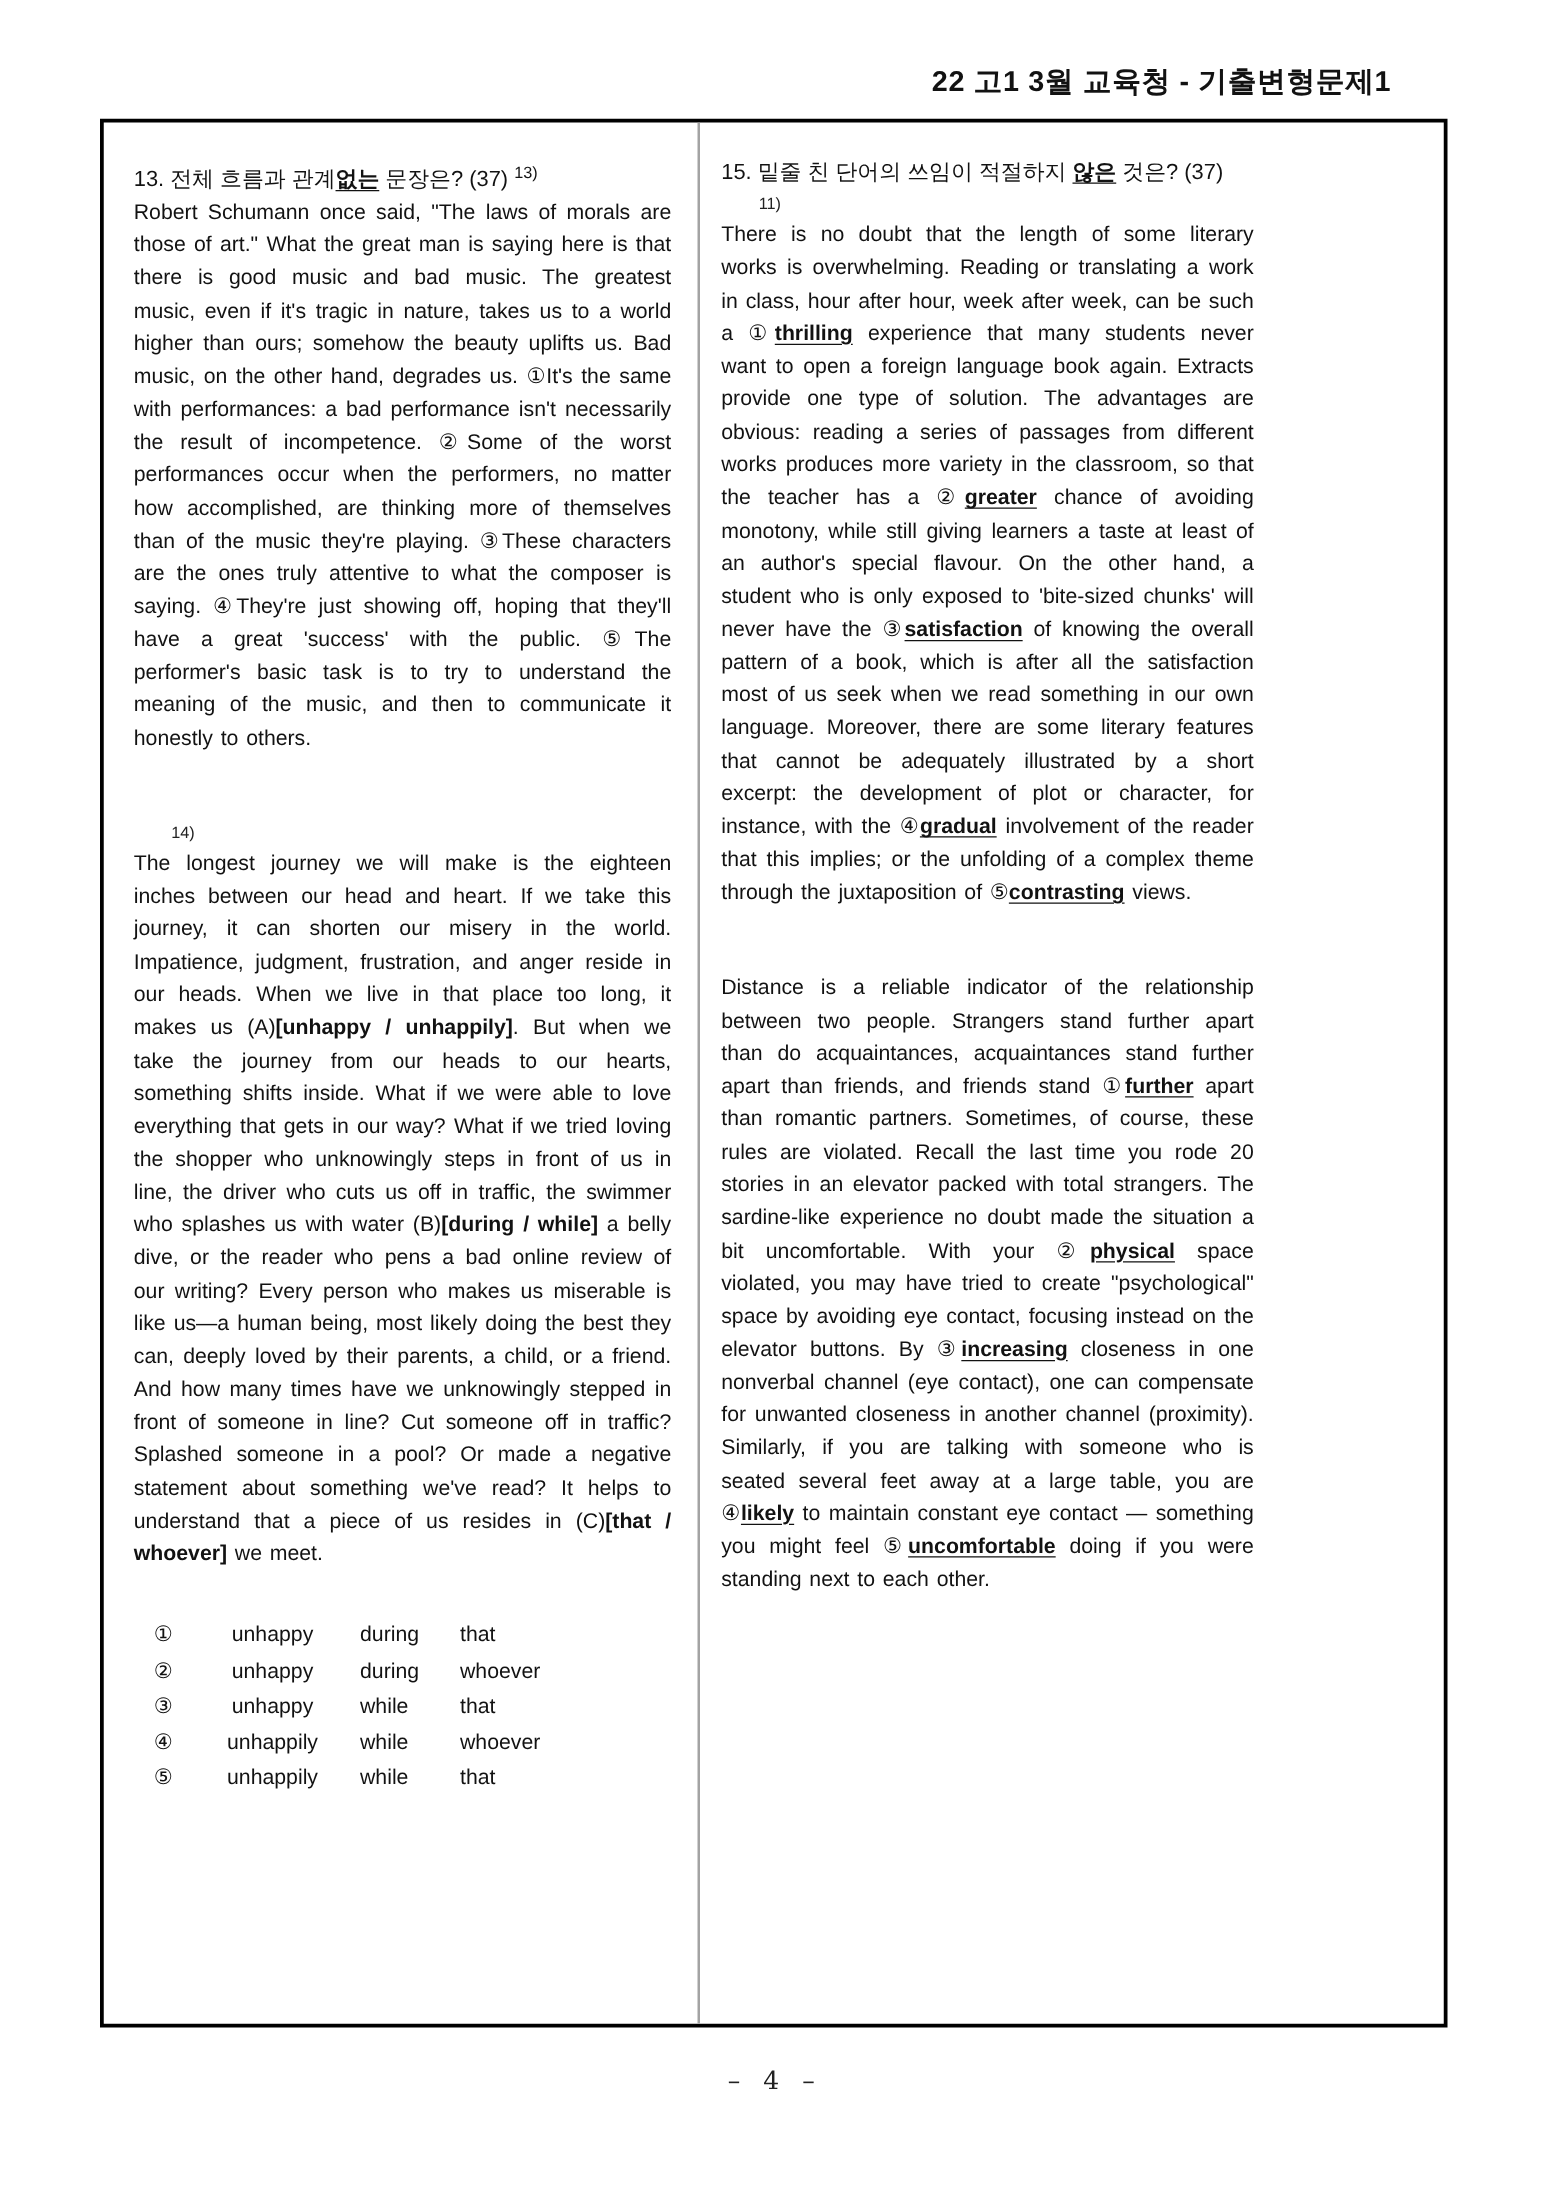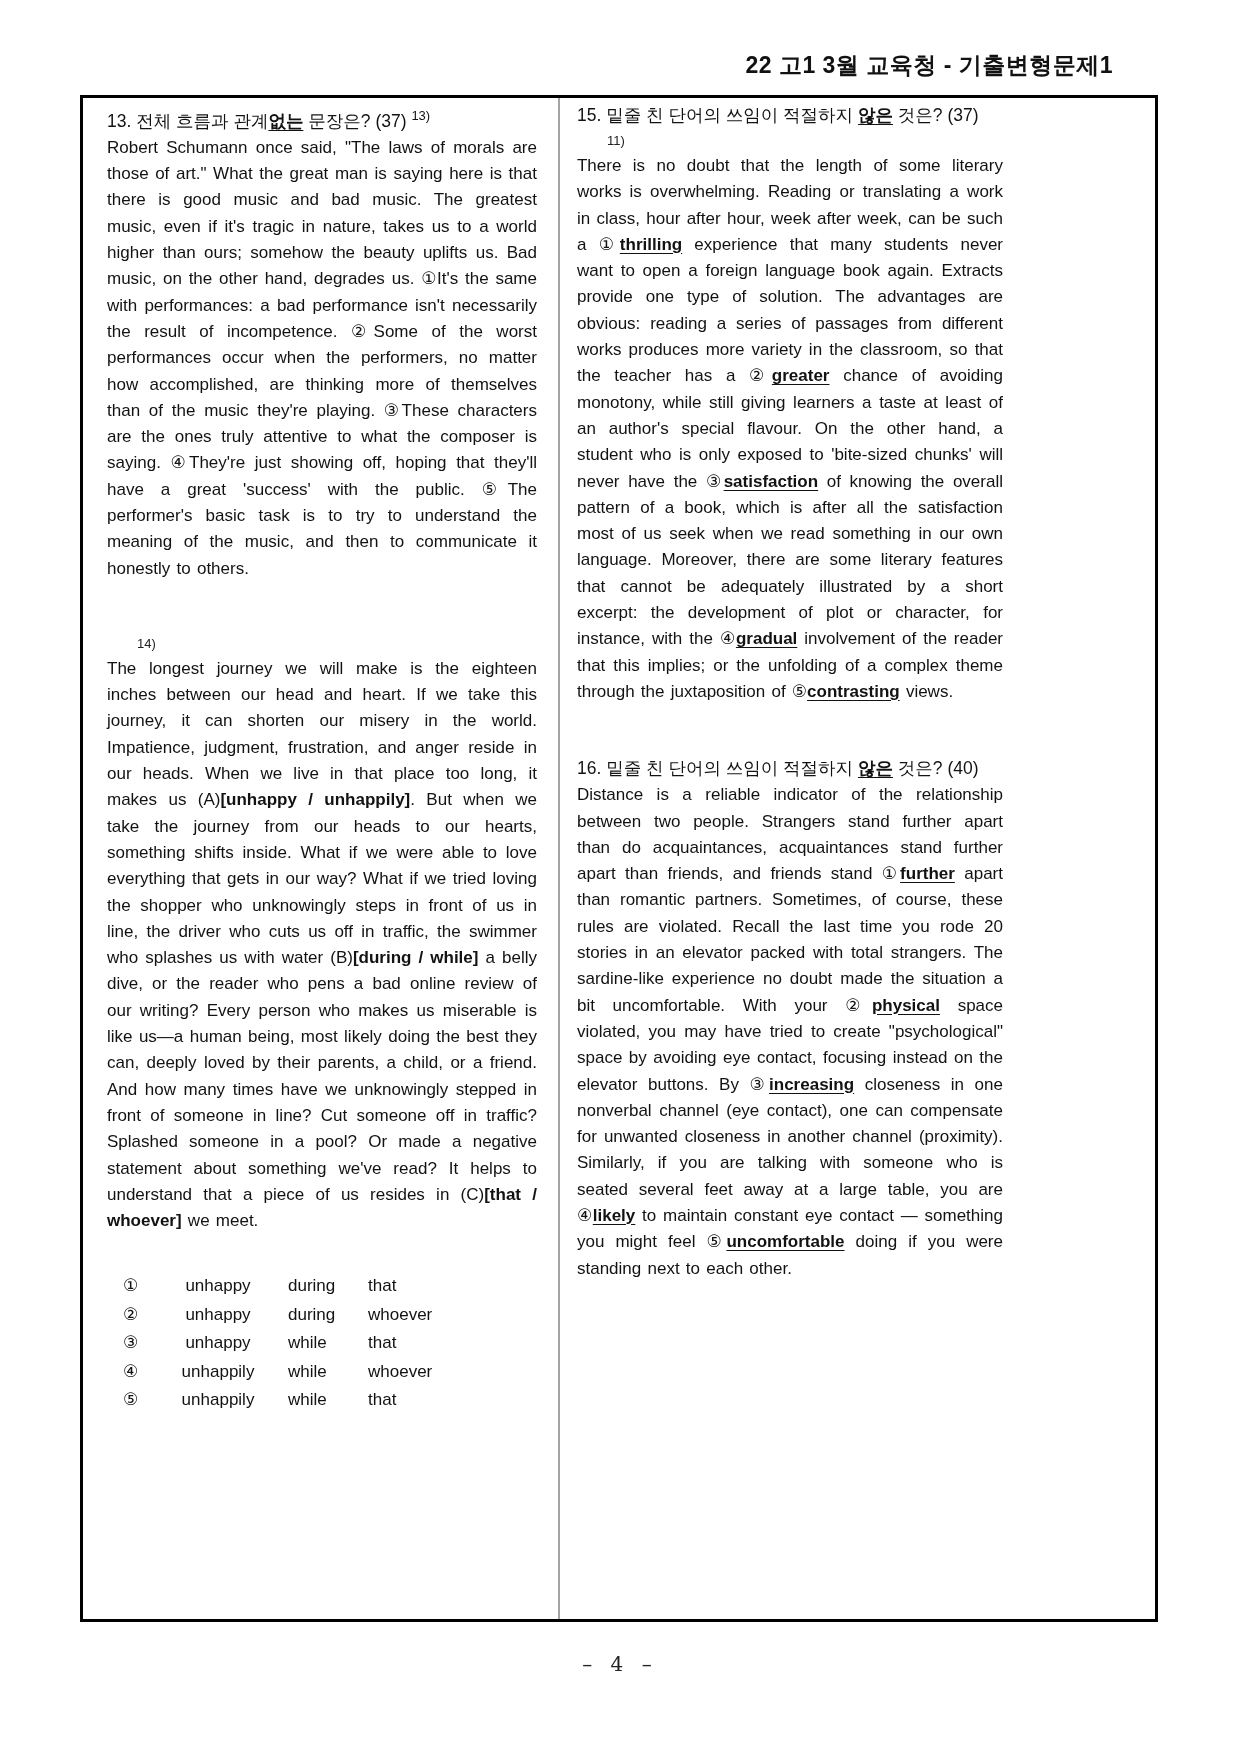--- a/index.html
+++ b/index.html
@@ -13,21 +13,21 @@
     position:absolute; top:50px; right:127px;
     font-size:23px; font-weight:bold; letter-spacing:0.5px;
     white-space:nowrap;
   }
   .sheet {
     position:absolute; left:80px; top:95px;
     width:1078px; height:1527px;
     border:3px solid #000;
     display:flex; overflow:hidden;
   }
-  .col { height:100%; padding-top:4px; }
+  .col { height:100%; padding-top:26px; }
   .col-left  { width:478px; padding-left:24px; padding-right:21px; }
   .col-right { width:600px; border-left:2px solid #a3a3a3; padding-left:17px; padding-right:152px; }
   .question + .question { margin-top:50px; }
   .q-prompt {
     font-size:17.5px; line-height:27px;
     word-break:keep-all;
   }
   .q-footnote {
     font-size:13px; line-height:24px; margin-left:30px; color:#222;
   }
@@ -104,21 +104,20 @@
 
   <div class="col col-right">
 
     <div class="question">
       <div class="q-prompt"><span>15. 밑줄 친 단어의 쓰임이 적절하지 </span><span class="b u">않은</span><span> 것은? (37)</span></div>
       <div class="q-footnote">11)</div>
       <div class="q-body"><span>There is no doubt that the length of some literary works is overwhelming. Reading or translating a work in class, hour after hour, week after week, can be such a ①</span><span class="b u">thrilling</span><span> experience that many students never want to open a foreign language book again. Extracts provide one type of solution. The advantages are obvious: reading a series of passages from different works produces more variety in the classroom, so that the teacher has a ②</span><span class="b u">greater</span><span> chance of avoiding monotony, while still giving learners a taste at least of an author's special flavour. On the other hand, a student who is only exposed to 'bite-sized chunks' will never have the ③</span><span class="b u">satisfaction</span><span> of knowing the overall pattern of a book, which is after all the satisfaction most of us seek when we read something in our own language. Moreover, there are some literary features that cannot be adequately illustrated by a short excerpt: the development of plot or character, for instance, with the ④</span><span class="b u">gradual</span><span> involvement of the reader that this implies; or the unfolding of a complex theme through the juxtaposition of ⑤</span><span class="b u">contrasting</span><span> views.</span></div>
     </div>
 
     <div class="question">
-      <div class="q-prompt"><span>16. 밑줄 친 단어의 쓰임이 적절하지 </span><span class="b u">않은</span><span> 것은? (40)</span></div>
       <div class="q-body"><span>Distance is a reliable indicator of the relationship between two people. Strangers stand further apart than do acquaintances, acquaintances stand further apart than friends, and friends stand ①</span><span class="b u">further</span><span> apart than romantic partners. Sometimes, of course, these rules are violated. Recall the last time you rode 20 stories in an elevator packed with total strangers. The sardine-like experience no doubt made the situation a bit uncomfortable. With your ②</span><span class="b u">physical</span><span> space violated, you may have tried to create "psychological" space by avoiding eye contact, focusing instead on the elevator buttons. By ③</span><span class="b u">increasing</span><span> closeness in one nonverbal channel (eye contact), one can compensate for unwanted closeness in another channel (proximity). Similarly, if you are talking with someone who is seated several feet away at a large table, you are ④</span><span class="b u">likely</span><span> to maintain constant eye contact — something you might feel ⑤</span><span class="b u">uncomfortable</span><span> doing if you were standing next to each other.</span></div>
     </div>
 
   </div>
 
 </div>
 
 <div class="page-footer">– 4 –</div>
 
 </body></html>

